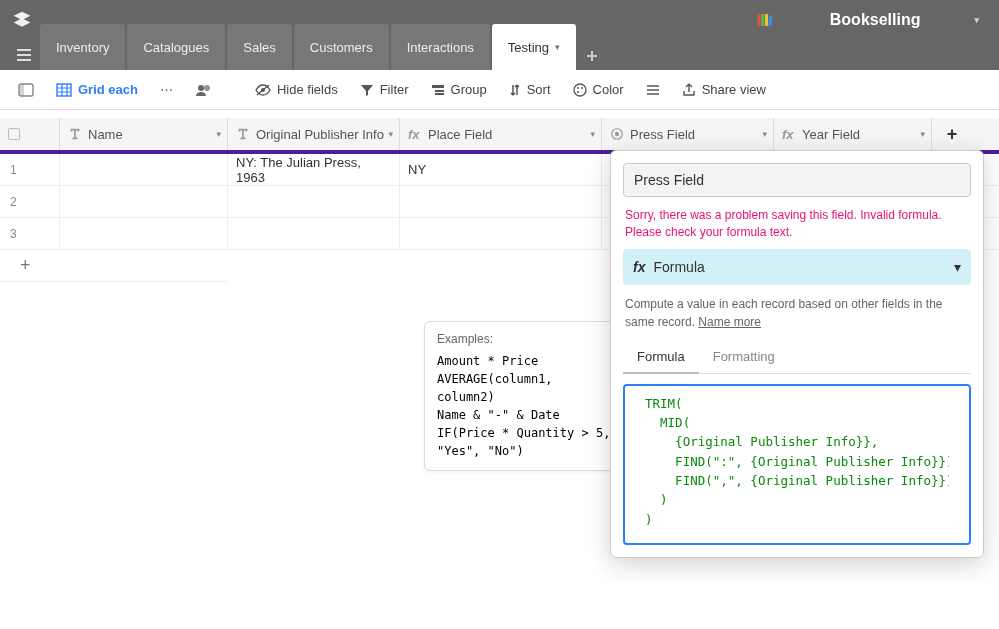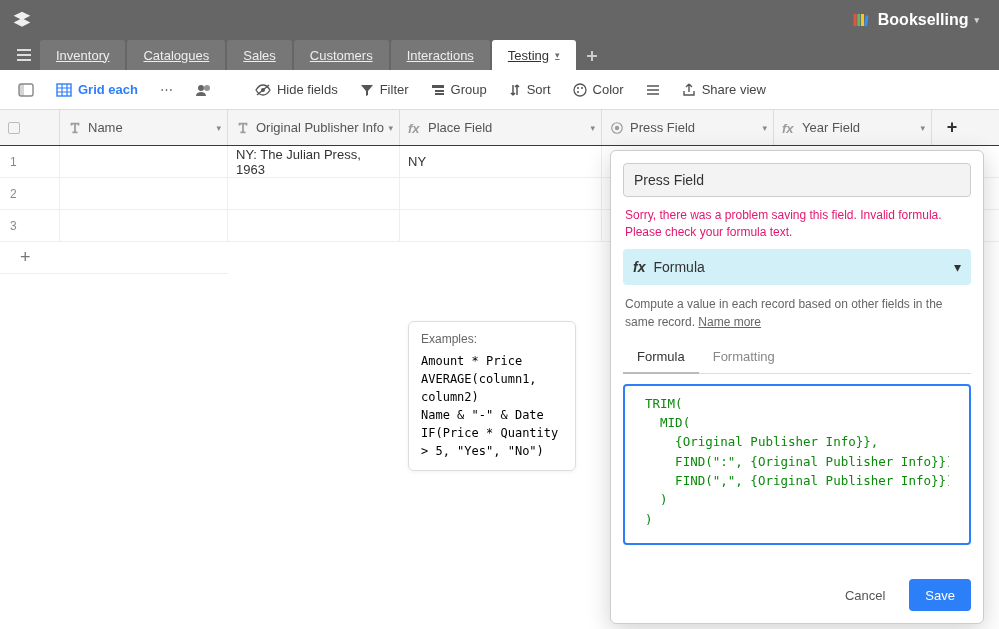--- a/index.html
+++ b/index.html
@@ -1,47 +1,47 @@
 <!DOCTYPE html>
 <html><head>
 <meta charset="utf-8">
 <style>
 * { box-sizing: border-box; margin: 0; padding: 0; }
 body { font-family: -apple-system, BlinkMacSystemFont, "Segoe UI", Helvetica, Arial, sans-serif; font-size: 13px; color: #333; background: #fff; width: 999px; height: 629px; overflow: hidden; position: relative; }
 .top-bar { height: 40px; background: #666; display: flex; align-items: center; padding: 0 12px; color: #fff; }
 .logo { width: 20px; height: 20px; margin-right: 10px; }
 .top-bar-spacer { flex: 1; }
-.base-sel { display: flex; align-items: center; font-size: 16px; font-weight: 600; padding: 4px 8px; cursor: pointer; }
+.base-sel { display: flex; align-items: center; font-size: 16px; font-weight: 600; padding: 4px 8px; cursor: pointer; gap: 48px; }
 .base-icon { width: 18px; height: 18px; margin-right: 8px; }
 .tabs-bar { height: 30px; background: #666; display: flex; align-items: flex-end; padding-left: 8px; }
 .menu-btn { width: 32px; height: 30px; display: flex; align-items: center; justify-content: center; color: #ddd; cursor: pointer; }
-.tab { height: 30px; padding: 0 16px; display: flex; align-items: center; background: #777; color: #eee; margin-right: 2px; font-size: 13px; cursor: pointer; border-radius: 3px 3px 0 0; text-decoration: underline; }
+.tab { height: 46px; padding: 0 16px; display: flex; align-items: center; background: #777; color: #eee; margin-right: 2px; font-size: 13px; cursor: pointer; border-radius: 3px 3px 0 0; }
 .tab.active { background: #fff; color: #333; }
 .tab-caret { margin-left: 6px; font-size: 9px; opacity: .7; }
 .add-tab { width: 28px; height: 28px; display: flex; align-items: center; justify-content: center; color: #ccc; cursor: pointer; }
 .toolbar { height: 40px; border-bottom: 1px solid #ddd; display: flex; align-items: center; padding: 0 10px; gap: 6px; }
 .tb-btn { display: flex; align-items: center; gap: 6px; padding: 4px 8px; border-radius: 3px; cursor: pointer; color: #444; font-size: 13px; }
 .view-btn { font-weight: 600; color: #2d7ff9; }
-.grid-header { height: 36px; border-bottom: 1px solid #4c1d95; display: flex; background: #f5f5f5; }
+.grid-header { height: 36px; border-bottom: 4px solid #4c1d95; display: flex; background: #f5f5f5; margin-top: 8px; }
 .row-num-col { width: 60px; border-right: 1px solid #ddd; display: flex; align-items: center; padding-left: 8px; }
 .col-head { border-right: 1px solid #ddd; display: flex; align-items: center; padding: 0 8px; color: #555; position: relative; }
 .col-head .fcaret { position: absolute; right: 6px; font-size: 9px; color: #888; }
 .col-name { width: 168px; }
 .col-orig { width: 172px; }
 .col-place { width: 202px; }
 .col-press { width: 172px; }
 .col-year { width: 158px; }
 .col-add { width: 40px; display: flex; align-items: center; justify-content: center; font-size: 18px; font-weight: 700; color: #333; cursor: pointer; }
 .ficon { width: 14px; height: 14px; margin-right: 6px; opacity: .7; }
 .grid-body {}
 .grid-row { height: 32px; display: flex; border-bottom: 1px solid #eee; }
 .row-num { width: 60px; border-right: 1px solid #eee; display: flex; align-items: center; padding-left: 10px; color: #888; font-size: 12px; }
 .cell { border-right: 1px solid #eee; padding: 0 8px; display: flex; align-items: center; color: #333; }
 .add-row { height: 32px; display: flex; align-items: center; padding-left: 20px; color: #777; font-size: 18px; cursor: pointer; border-bottom: 1px solid #eee; width: 228px; }
-.examples-tip { position: absolute; left: 408px; top: 321px; width: 168px; background: #fff; border: 1px solid #ddd; border-radius: 6px; padding: 10px 12px; font-size: 12px; box-shadow: 0 1px 4px rgba(0,0,0,.06); }
+.examples-tip { position: absolute; left: 424px; top: 321px; width: 200px; background: #fff; border: 1px solid #ddd; border-radius: 6px; padding: 10px 12px; font-size: 12px; box-shadow: 0 1px 4px rgba(0,0,0,.06); }
 .examples-tip .ttl { color: #666; margin-bottom: 6px; }
 .examples-tip pre { font-family: Menlo, Consolas, monospace; font-size: 12px; color: #000000; white-space: pre-wrap; line-height: 1.5; }
 .field-popover { position: absolute; left: 610px; top: 150px; width: 374px; background: #fff; border: 1px solid #ccc; border-radius: 6px; box-shadow: 0 6px 24px rgba(0,0,0,.18); padding: 12px; }
 .fld-name { width: 100%; height: 34px; border: 1px solid #ccc; background: #f3f3f3; border-radius: 4px; padding: 0 10px; font-size: 14px; color: #333; }
 .err-text { color: #e51670; font-size: 12px; margin: 10px 2px 8px; line-height: 1.4; }
 .type-pill { background: #d1f0f7; border-radius: 4px; height: 36px; display: flex; align-items: center; padding: 0 10px; font-size: 14px; color: #333; cursor: pointer; justify-content: space-between; }
 .type-pill .lf { display: flex; align-items: center; gap: 8px; }
 .helper { color: #666; font-size: 12px; margin: 10px 2px; line-height: 1.5; }
 .helper a { color: #666; text-decoration: underline; }
 .subtabs { display: flex; border-bottom: 1px solid #ddd; margin-top: 6px; }
@@ -274,17 +274,13 @@
   </div>
   <div class="formula-box">
     <pre>TRIM(
   MID(
     {Original Publisher Info}},
     FIND(":", {Original Publisher Info}}) + 1,
     FIND(",", {Original Publisher Info}}) - FIND(":", {Original Publisher Info}}) - 1
   )
 )</pre>
   </div>
-  <div class="dlg-actions">
-    <button class="btn btn-cancel">Cancel</button>
-    <button class="btn btn-save">Save</button>
-  </div>
 </div>
 
 </body></html>

